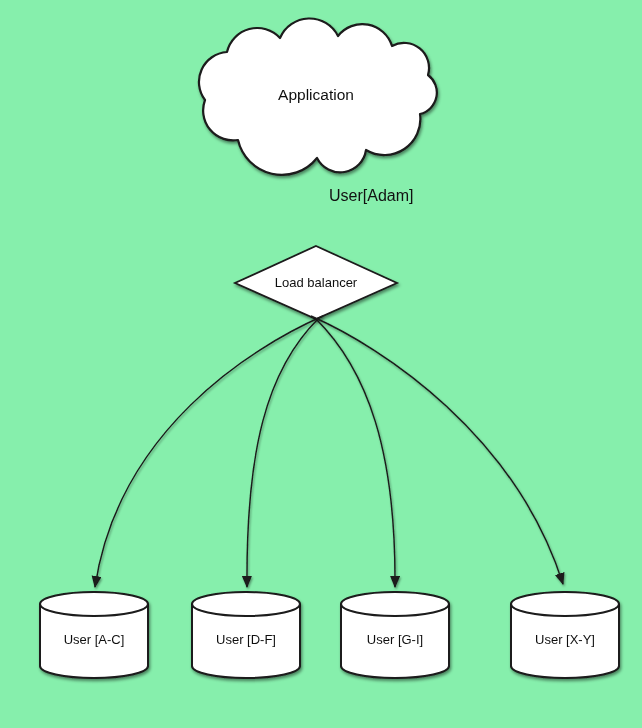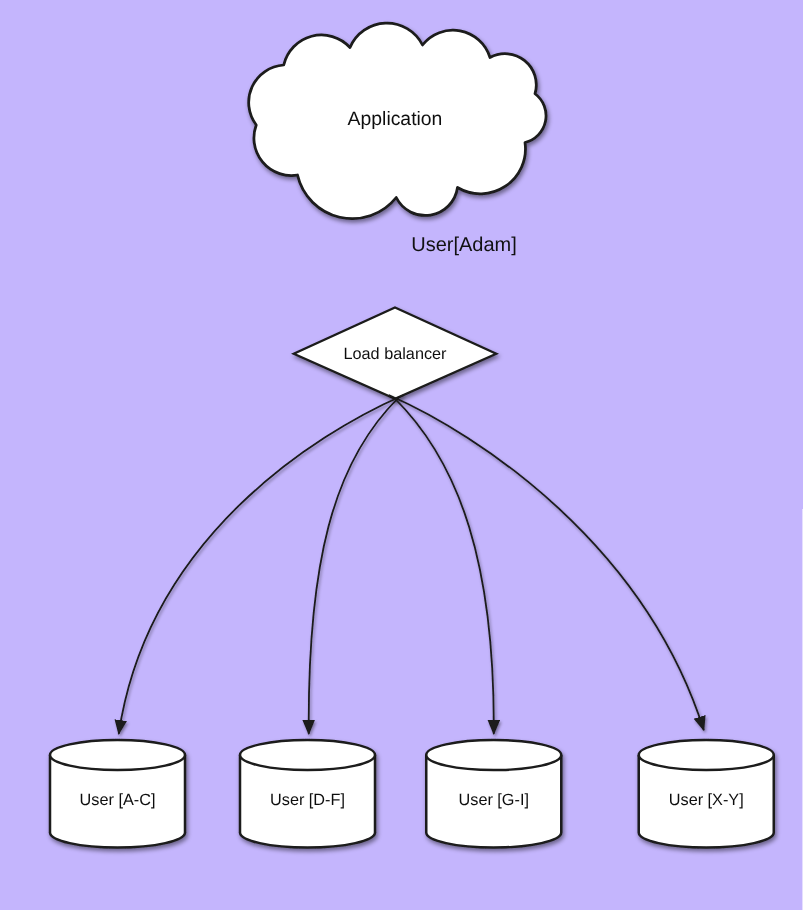--- a/index.html
+++ b/index.html
@@ -4,21 +4,21 @@
 <style>
   html, body {
     margin: 0;
     padding: 0;
     background: #ffffff;
   }
   .canvas {
     position: relative;
     width: 642px;
     height: 728px;
-    background: #c4b5fd;
+    background: #86efac;
     font-family: "Liberation Sans", "DejaVu Sans", sans-serif;
     overflow: hidden;
   }
   svg { display: block; }
   .shape {
     fill: #ffffff;
     stroke-width: 2.2;
     stroke-linejoin: round;
   }
   .diamond-shape {

